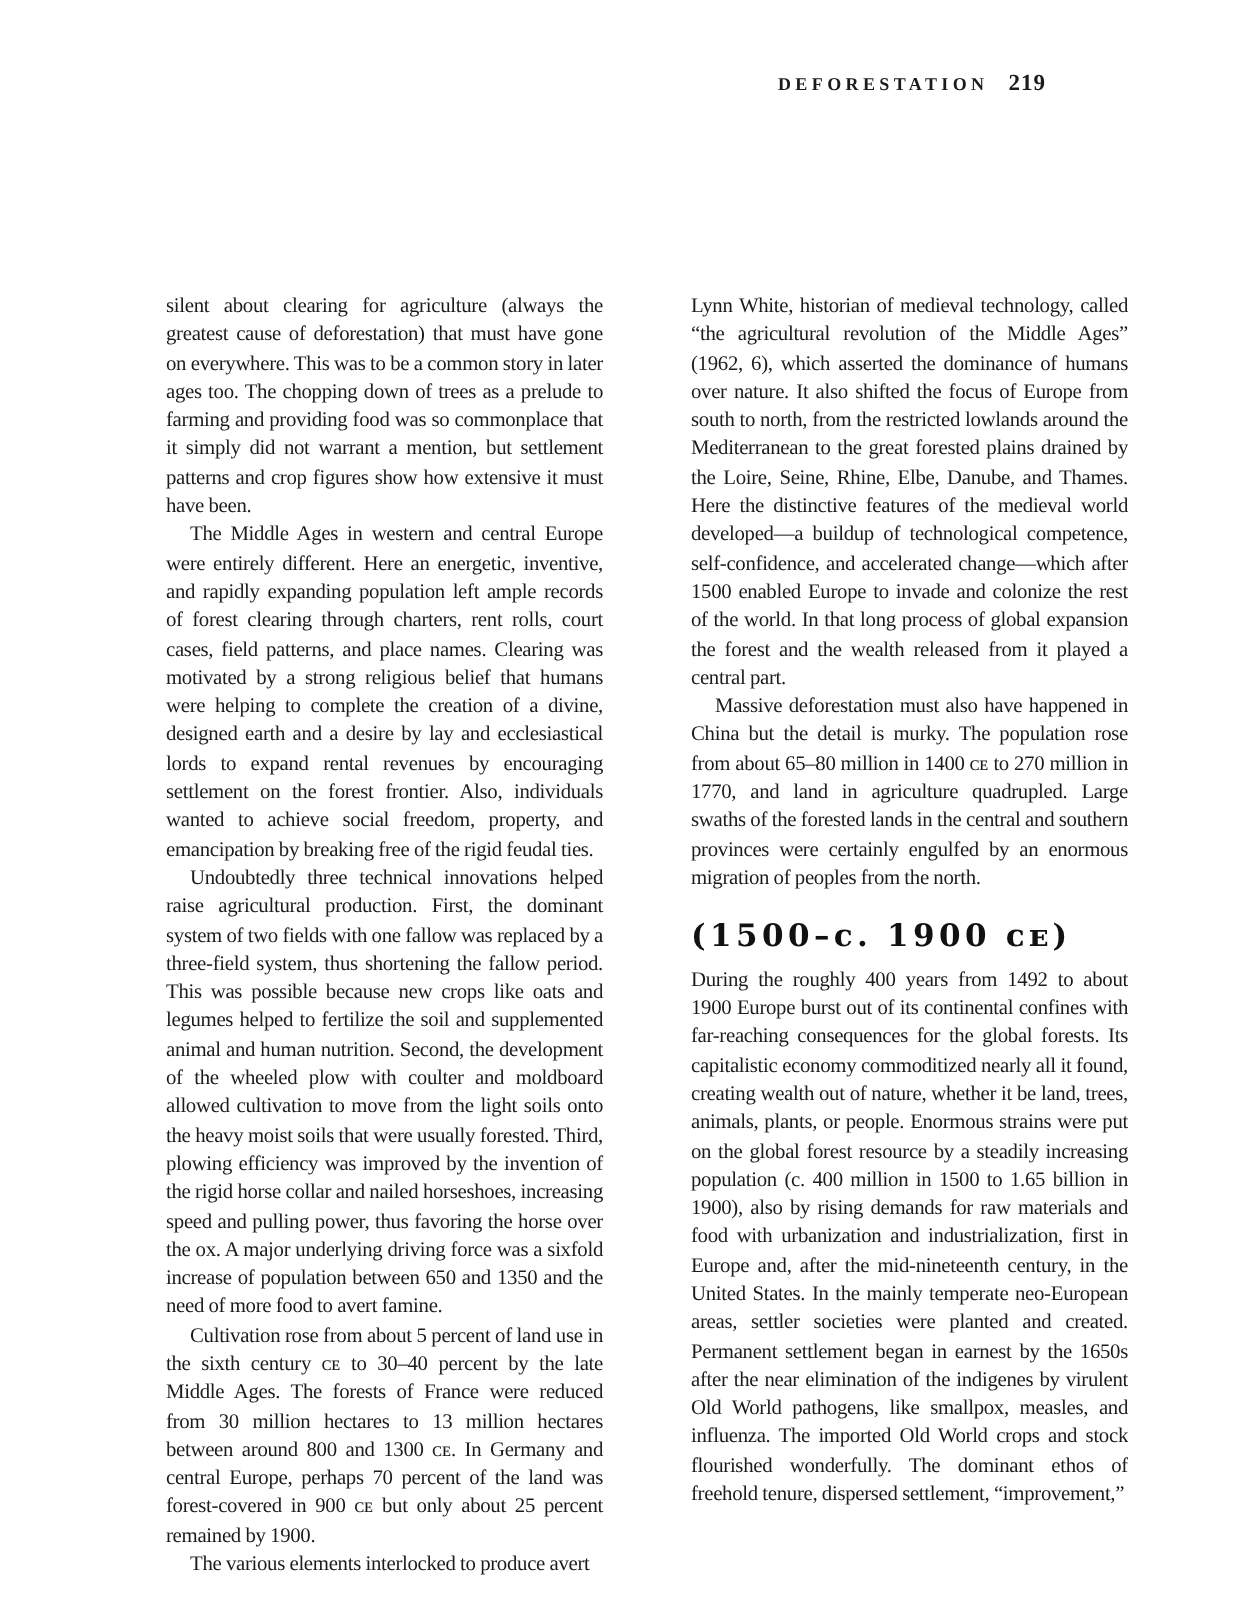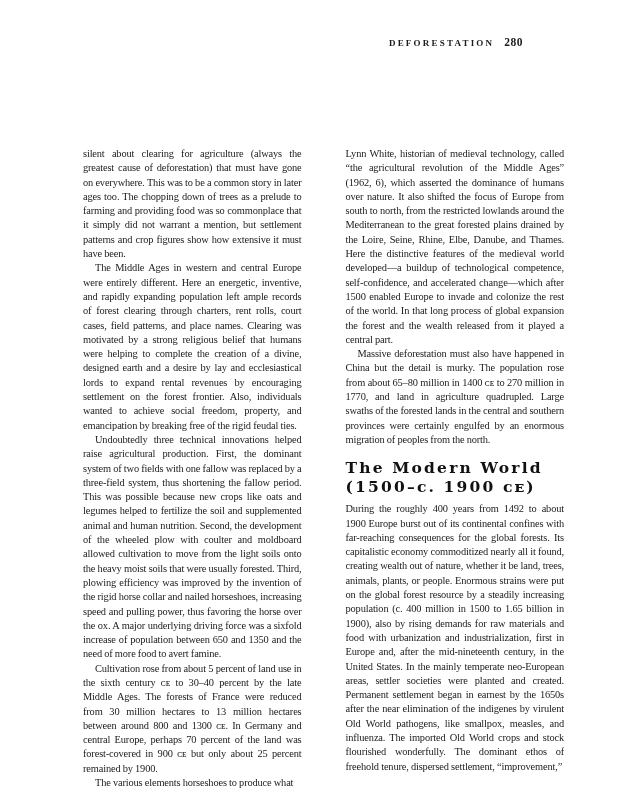--- a/index.html
+++ b/index.html
@@ -73,38 +73,37 @@
     display: block;
   }
 </style>
 </head>
 <body>
 
 <div class="page">
 
   <header class="page-header">
     <span class="running-title">DEFORESTATION</span>
-    <span class="page-number">280</span>
+    <span class="page-number">219</span>
   </header>
 
   <main class="columns">
 
     <section class="column">
       <p class="para">silent about clearing for agriculture (always the greatest cause of deforestation) that must have gone on everywhere. This was to be a common story in later ages too. The chopping down of trees as a prelude to farming and providing food was so commonplace that it simply did not warrant a mention, but settlement patterns and crop figures show how extensive it must have been.</p>
       <p class="para indent">The Middle Ages in western and central Europe were entirely different. Here an energetic, inventive, and rapidly expanding population left ample records of forest clearing through charters, rent rolls, court cases, field patterns, and place names. Clearing was motivated by a strong religious belief that humans were helping to complete the creation of a divine, designed earth and a desire by lay and ecclesiastical lords to expand rental revenues by encouraging settlement on the forest frontier. Also, individuals wanted to achieve social freedom, property, and emancipation by breaking free of the rigid feudal ties.</p>
       <p class="para indent">Undoubtedly three technical innovations helped raise agricultural production. First, the dominant system of two fields with one fallow was replaced by a three-field system, thus shortening the fallow period. This was possible because new crops like oats and legumes helped to fertilize the soil and supplemented animal and human nutrition. Second, the development of the wheeled plow with coulter and moldboard allowed cultivation to move from the light soils onto the heavy moist soils that were usually forested. Third, plowing efficiency was improved by the invention of the rigid horse collar and nailed horseshoes, increasing speed and pulling power, thus favoring the horse over the ox. A major underlying driving force was a sixfold increase of population between 650 and 1350 and the need of more food to avert famine.</p>
       <p class="para indent">Cultivation rose from about 5 percent of land use in the sixth century ᴄᴇ to 30–40 percent by the late Middle Ages. The forests of France were reduced from 30 million hectares to 13 million hectares between around 800 and 1300 ᴄᴇ. In Germany and central Europe, perhaps 70 percent of the land was forest-covered in 900 ᴄᴇ but only about 25 percent remained by 1900.</p>
-      <p class="para indent">The various elements horseshoes to produce what</p>
+      <p class="para indent">The various elements interlocked to produce avert</p>
     </section>
 
     <section class="column">
       <p class="para">Lynn White, historian of medieval technology, called “the agricultural revolution of the Middle Ages” (1962, 6), which asserted the dominance of humans over nature. It also shifted the focus of Europe from south to north, from the restricted lowlands around the Mediterranean to the great forested plains drained by the Loire, Seine, Rhine, Elbe, Danube, and Thames. Here the distinctive features of the medieval world developed—a buildup of technological competence, self-confidence, and accelerated change—which after 1500 enabled Europe to invade and colonize the rest of the world. In that long process of global expansion the forest and the wealth released from it played a central part.</p>
       <p class="para indent">Massive deforestation must also have happened in China but the detail is murky. The population rose from about 65–80 million in 1400 ᴄᴇ to 270 million in 1770, and land in agriculture quadrupled. Large swaths of the forested lands in the central and southern provinces were certainly engulfed by an enormous migration of peoples from the north.</p>
       <h2 class="section-heading">
-        <span class="heading-line">The Modern World</span>
         <span class="heading-line">(1500–c. 1900 ᴄᴇ)</span>
       </h2>
       <p class="para">During the roughly 400 years from 1492 to about 1900 Europe burst out of its continental confines with far-reaching consequences for the global forests. Its capitalistic economy commoditized nearly all it found, creating wealth out of nature, whether it be land, trees, animals, plants, or people. Enormous strains were put on the global forest resource by a steadily increasing population (c. 400 million in 1500 to 1.65 billion in 1900), also by rising demands for raw materials and food with urbanization and industrialization, first in Europe and, after the mid-nineteenth century, in the United States. In the mainly temperate neo-European areas, settler societies were planted and created. Permanent settlement began in earnest by the 1650s after the near elimination of the indigenes by virulent Old World pathogens, like smallpox, measles, and influenza. The imported Old World crops and stock flourished wonderfully. The dominant ethos of freehold tenure, dispersed settlement, “improvement,”</p>
     </section>
 
   </main>
 
 </div>
 
 </body></html>

